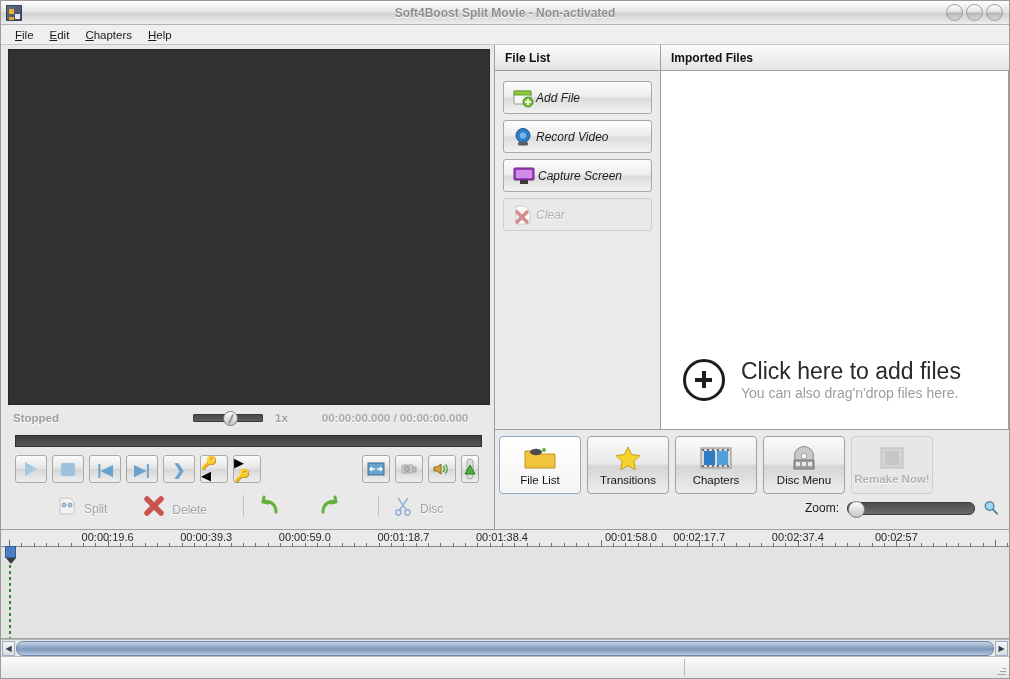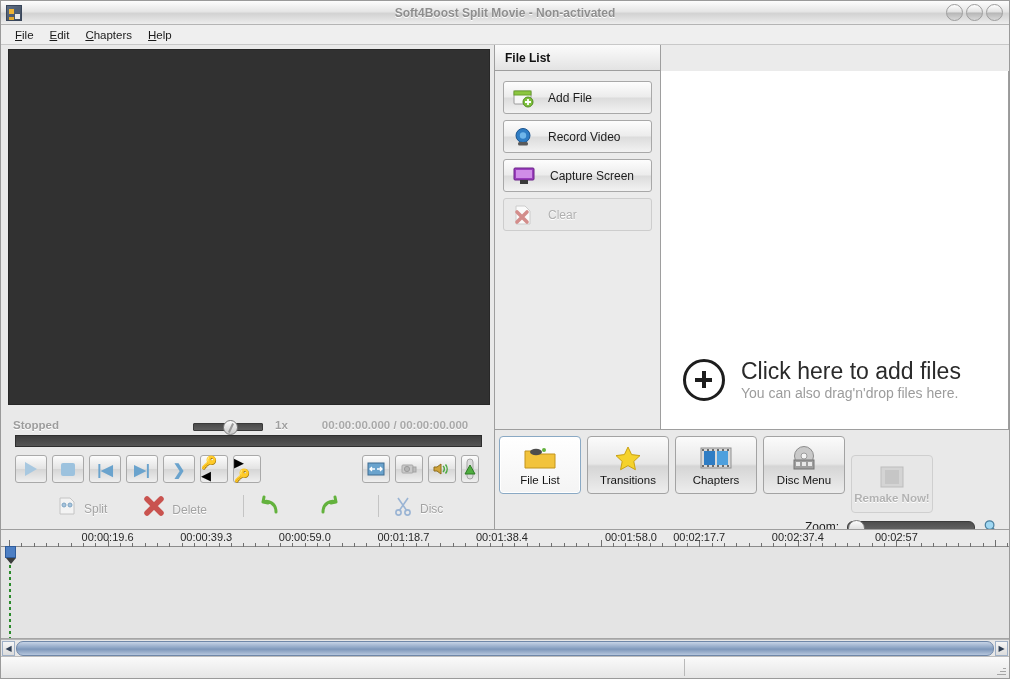--- a/index.html
+++ b/index.html
@@ -75,21 +75,21 @@
     background: #e9e9e9;
     border-right: 1px solid #9e9e9e;
   }
   .video-area {
     margin: 4px 4px 0 7px;
     height: 356px;
     background: #313131;
     border: 1px solid #272727;
   }
   .status-row {
-    height: 26px; display: flex; align-items: flex-end; padding: 0 8px 0 12px;
+    height: 26px; display: flex; align-items: center; padding: 0 8px 0 12px;
   }
   .status-text {
     font-size: 11.5px; font-weight: bold; color: #9d9d9d;
     text-shadow: 0 1px 0 #fff; width: 180px;
   }
   .speed-slider {
     position: relative; width: 70px; height: 8px;
     background: linear-gradient(to bottom,#4a4a4a,#5e5e5e);
     border: 1px solid #3a3a3a; border-radius: 1px;
   }
@@ -161,21 +161,21 @@
     background: #ebebeb; border-right: 1px solid #9e9e9e;
     padding: 10px 8px 0 8px;
   }
   .fl-btn {
     height: 33px; margin-bottom: 6px;
     background: linear-gradient(to bottom,#fdfdfd,#ececec 48%,#dcdcdc 52%,#f2f2f2);
     border: 1px solid #a8a8a8; border-radius: 3px;
     display: flex; align-items: center; padding-left: 8px;
   }
   .fl-btn.disabled { background: #e9e9e9; border-color:#cdcdcd; }
-  .fl-label { font-size: 12px; color: #1d1d1d; margin-left: 14px; }
+  .fl-label { font-size: 12px; color: #1d1d1d; margin-left: 2px; font-style: italic; }
   .fl-btn.disabled .fl-label { color: #b0b0b0; text-shadow: 0 1px 0 #fff; }
 
   .imported-pane {
     flex: 1; background: #ffffff;
     border-right: 1px solid #9e9e9e;
     display: flex; align-items: flex-end; justify-content: flex-start;
     padding: 0 0 28px 22px;
     position: relative;
   }
   .dropzone { display: flex; align-items: center; justify-content: center; }
@@ -204,21 +204,21 @@
     width: 82px; height: 58px;
     background: linear-gradient(to bottom,#fbfbfb,#e7e7e7 48%,#d5d5d5 52%,#ededed);
     border: 1px solid #a3a3a3; border-radius: 4px;
     display: flex; flex-direction: column; align-items: center; justify-content: center;
     gap: 3px;
   }
   .tab-btn.active {
     background: linear-gradient(to bottom,#ffffff,#f4f4f4);
     border: 1px solid #8aa9c4; box-shadow: inset 0 0 0 1px #ffffff;
   }
-  .tab-btn.disabled { background: #e7e7e7; border-color: #cfcfcf; margin-top: 19px; }
+  .tab-btn.disabled { background: #e7e7e7; border-color: #cfcfcf; }
   .tab-label { font-size: 11.5px; color: #141414; }
   .tab-btn.disabled .tab-label { color: #b2b2b2; font-weight:bold; text-shadow:0 1px 0 #fff; }
   .zoom-row {
     display: flex; align-items: center; justify-content: flex-end;
     padding: 6px 10px 0 0; gap: 8px;
   }
   .zoom-label { font-size: 12px; color: #1d1d1d; }
   .zoom-track {
     width: 128px; height: 13px; border-radius: 6px;
     background: linear-gradient(to bottom,#4e4e4e,#6b6b6b);
@@ -410,20 +410,21 @@
             <circle cx="14.5" cy="16.5" r="2.6" fill="none" stroke="#9ab4d4" stroke-width="1.6"></circle>
           </svg>
           <span class="edit-label">Disc</span>
         </div>
       </div>
     </div>
 
     <div class="right-col">
       <div class="panel-headers">
         <div class="panel-header ph-left">File List</div>
+        <div class="panel-header ph-right">Imported Files</div>
       </div>
 
       <div class="panel-bodies">
         <div class="filelist-pane">
           <div class="fl-btn">
             <svg width="22" height="20" viewBox="0 0 22 20">
               <rect x="2" y="3" width="17" height="13" rx="1" fill="#f7f7f7" stroke="#9a9a9a"></rect>
               <rect x="2" y="3" width="17" height="4" fill="#8cc63f" stroke="#6ba22e"></rect>
               <circle cx="16" cy="14" r="5" fill="#7cbf3a" stroke="#538c22"></circle>
               <path d="M16 11 v6 M13 14 h6" stroke="#fff" stroke-width="1.8"></path>

